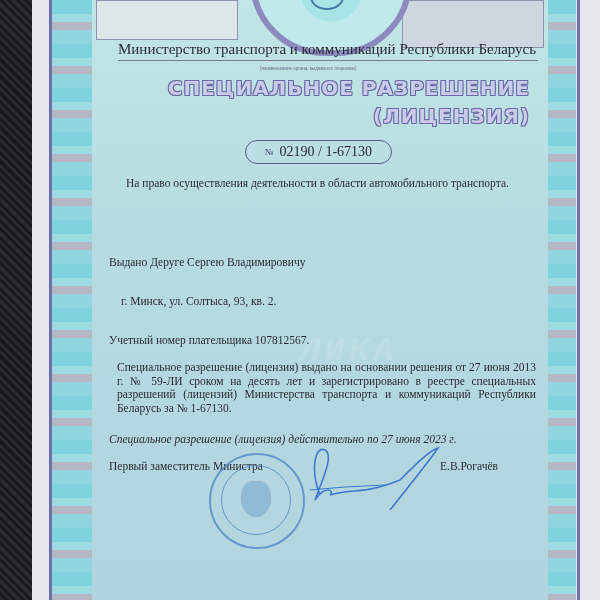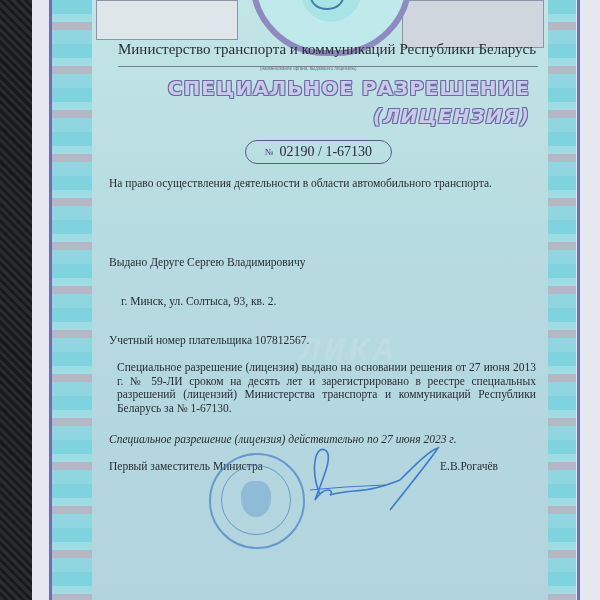--- a/index.html
+++ b/index.html
@@ -45,34 +45,34 @@
     border-radius: 0 0 75px 75px; border: 6px solid #8d8ac0;
     background: radial-gradient(circle at 50% 30%, #a8e4e6 0 30px, #bfe9ea 31px);
   }
   .emblem::after {
     content: ""; position: absolute; left: 54px; top: 18px; width: 30px; height: 22px;
     border-radius: 50%; border: 2px solid #4a79a8;
   }
   .ministry {
     position: absolute; left: 118px; top: 41px; width: 420px;
     font-size: 15px; color: #2b2b33; border-bottom: 1px solid #7b7f90;
-    padding-bottom: 8px; white-space: nowrap;
+    padding-bottom: 2px; white-space: nowrap;
   }
   .ministry-caption {
     position: absolute; left: 260px; top: 66px; font-size: 4.5px; color: #6a6f88;
     font-family: "Liberation Sans", sans-serif;
   }
   .title {
     position: absolute; left: 110px; width: 420px; text-align: right;
     font-family: "DejaVu Sans", sans-serif; font-weight: bold; font-size: 20px;
     color: #c9cbe8; letter-spacing: 1px;
     text-shadow: 1px 1px 0 #6c6aa6, -1px -1px 0 #6c6aa6, 1px -1px 0 #6c6aa6, -1px 1px 0 #6c6aa6;
   }
   .title-1 { top: 76px; }
-  .title-2 { top: 104px; font-style: italic; }
+  .title-2 { top: 104px; }
   .number-badge {
     position: absolute; left: 245px; top: 140px; width: 145px; height: 22px;
     border: 1.5px solid #5a5a8a; border-radius: 12px;
     display: flex; align-items: center; justify-content: center; gap: 6px;
     font-size: 14px; color: #2a2a3a;
   }
   .number-badge .no { font-size: 9px; color: #4b4b70; }
   .txt { position: absolute; left: 109px; font-size: 11.5px; color: #2a2c33; white-space: nowrap; }
   .para {
     position: absolute; left: 109px; width: 419px; font-size: 11.5px; line-height: 13.5px;
@@ -115,21 +115,21 @@
 <div class="title title-1">СПЕЦИАЛЬНОЕ РАЗРЕШЕНИЕ</div>
 <div class="title title-2">(ЛИЦЕНЗИЯ)</div>
 
 <div class="number-badge">
   <span class="no">№</span>
   <span>02190 / 1-67130</span>
 </div>
 
 <div class="watermark">ЛИКА</div>
 
-<div class="txt" style="top:177px;">На право осуществления деятельности в области автомобильного транспорта.</div>
+<div class="txt" style="top:177px;margin-left:17px;">На право осуществления деятельности в области автомобильного транспорта.</div>
 <div class="txt" style="top:256px;">Выдано Деруге Сергею Владимировичу</div>
 <div class="txt" style="top:295px;margin-left:12px;">г. Минск, ул. Солтыса, 93, кв. 2.</div>
 <div class="txt" style="top:334px;">Учетный номер плательщика 107812567.</div>
 
 <div class="para" style="top:361px;margin-left:8px;">Специальное разрешение (лицензия) выдано на основании решения от 27 июня 2013 г. № 59-ЛИ сроком на десять лет и зарегистрировано в реестре специальных разрешений (лицензий) Министерства транспорта и коммуникаций Республики Беларусь за № 1-67130.</div>
 
 <div class="txt" style="top:433px;font-style:italic;">Специальное разрешение (лицензия) действительно по 27 июня 2023 г.</div>
 <div class="txt" style="top:460px;">Первый заместитель Министра</div>
 <div class="txt" style="top:460px; left:440px;">Е.В.Рогачёв</div>
 

